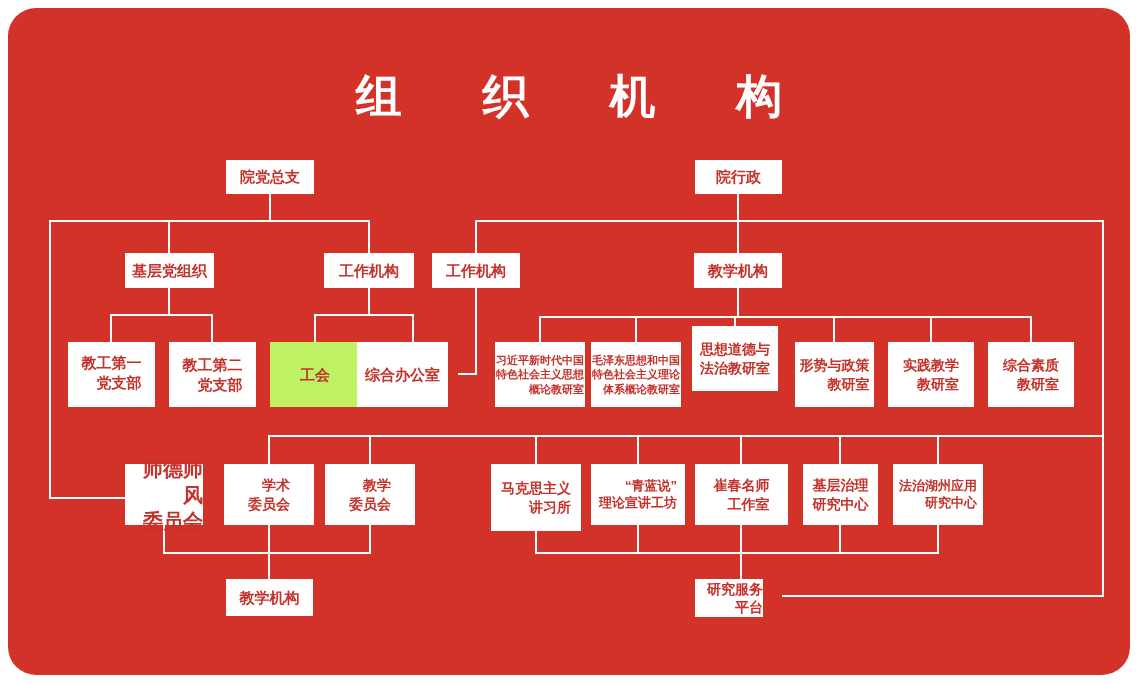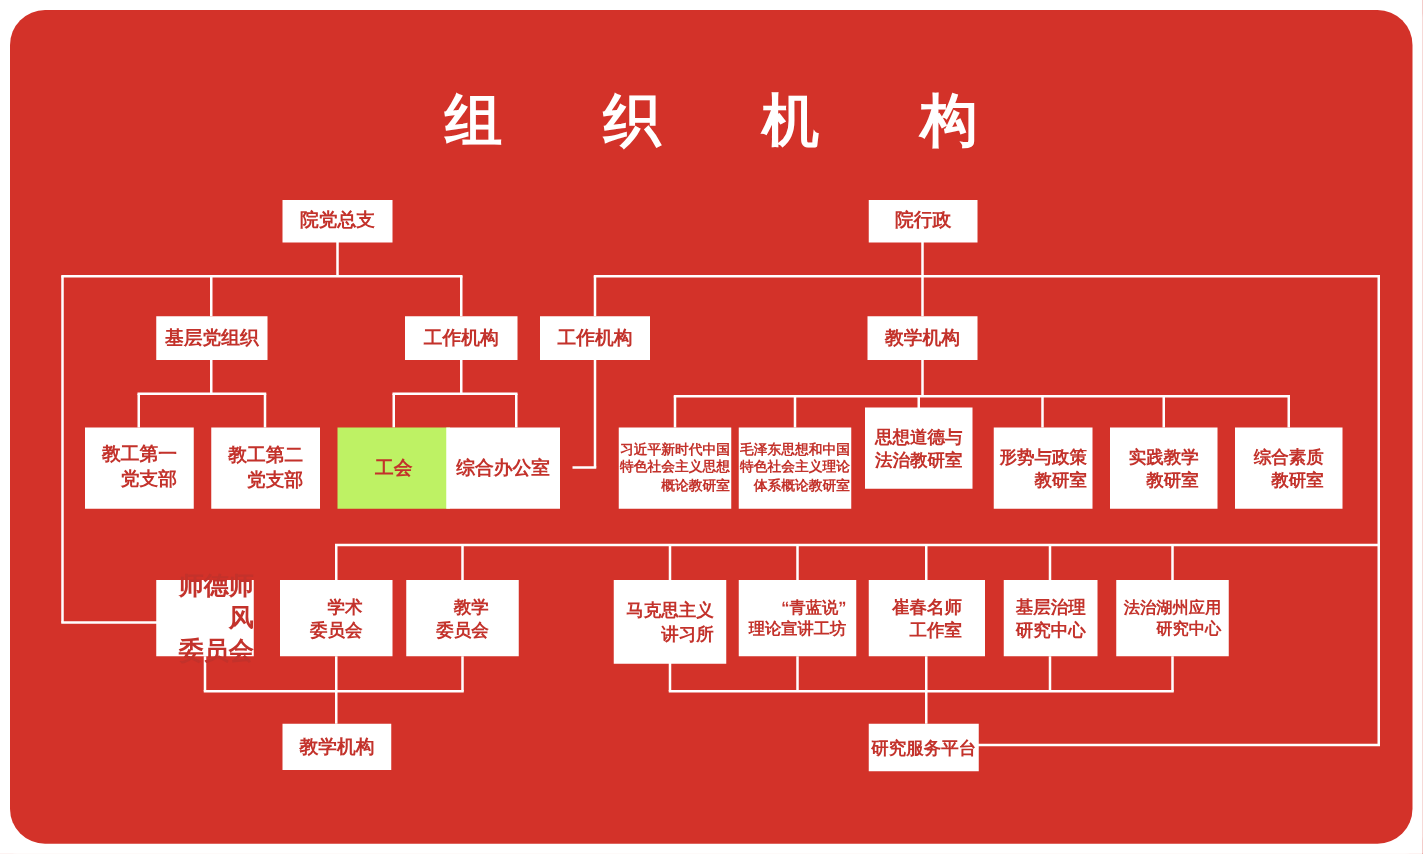--- a/index.html
+++ b/index.html
@@ -151,16 +151,16 @@
 讲习所</div>
         <div class="node" style="left: 583px; top: 456px; width: 94px; height: 61px; font-size: 13px; color: rgb(195, 50, 43); background: rgb(255, 255, 255);">“青蓝说”
 理论宣讲工坊</div>
         <div class="node" style="left: 687px; top: 456px; width: 93px; height: 61px; font-size: 14px; color: rgb(195, 50, 43); background: rgb(255, 255, 255);">崔春名师
 工作室</div>
         <div class="node" style="left: 795px; top: 456px; width: 75px; height: 61px; font-size: 14px; color: rgb(195, 50, 43); background: rgb(255, 255, 255);">基层治理
 研究中心</div>
         <div class="node" style="left: 885px; top: 456px; width: 90px; height: 61px; font-size: 13px; color: rgb(195, 50, 43); background: rgb(255, 255, 255);">法治湖州应用
 研究中心</div>
         <div class="node" style="left: 218px; top: 571px; width: 87px; height: 37px; font-size: 15px; color: rgb(195, 50, 43); background: rgb(255, 255, 255);">教学机构</div>
-        <div class="node" style="left: 687px; top: 571px; width: 88px; height: 38px; font-size: 14px; color: rgb(195, 50, 43); background: rgb(255, 255, 255);">研究服务平台</div>
+        <div class="node" style="left: 687px; top: 571px; width: 68px; height: 38px; font-size: 14px; color: rgb(195, 50, 43); background: rgb(255, 255, 255);">研究服务平台</div>
       </div>
   </div>
 </div>
 
 </body></html>

